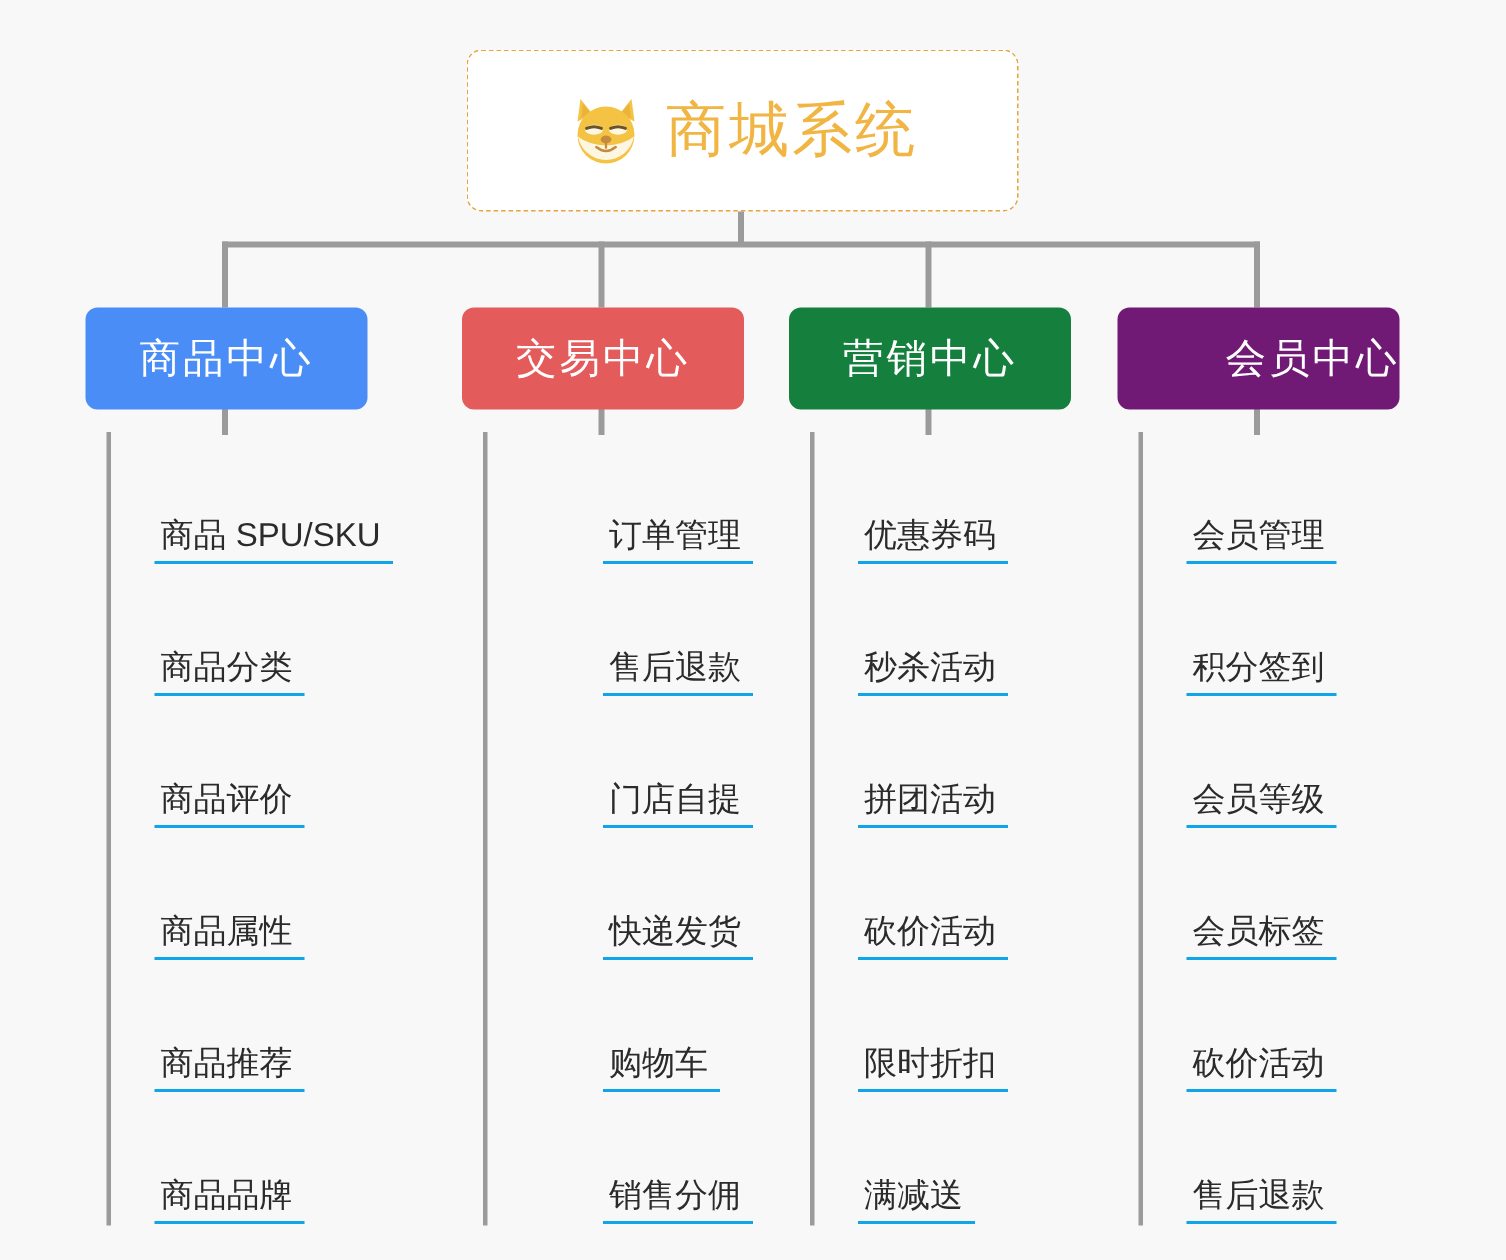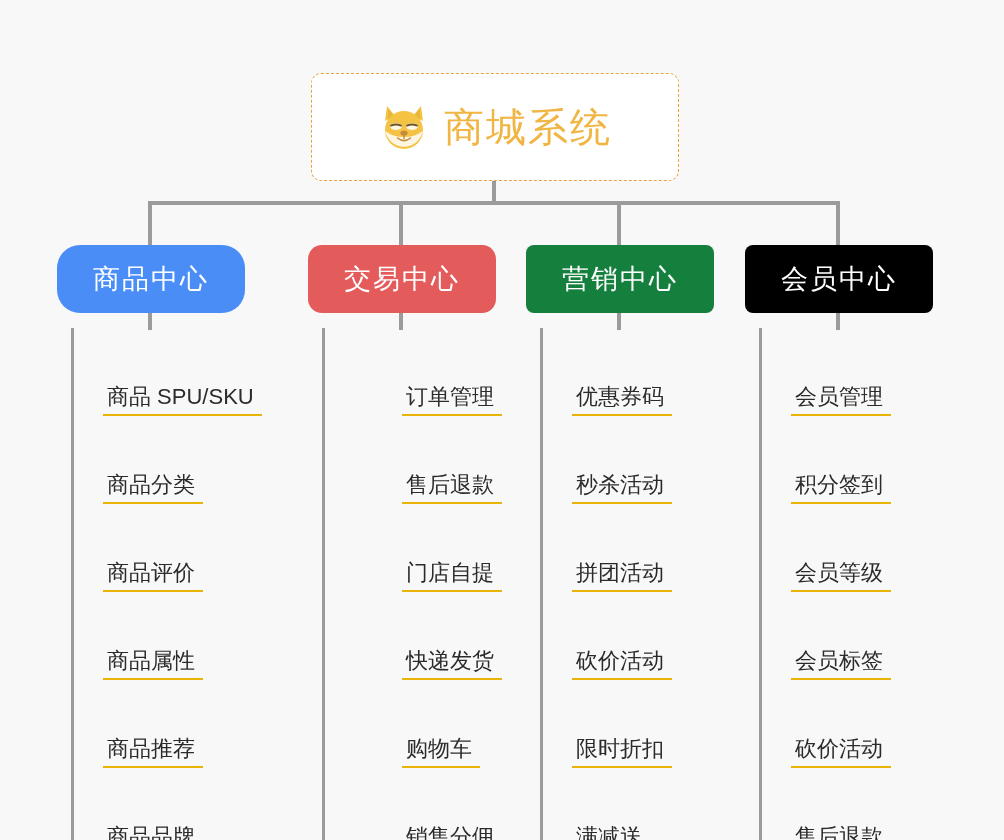--- a/index.html
+++ b/index.html
@@ -11,21 +11,20 @@
     height: 840px;
     background: #f8f8f8;
     font-family: "Liberation Sans", "DejaVu Sans", sans-serif;
     overflow: hidden;
   }
 
   #root-canvas {
     position: relative;
     width: 1004px;
     height: 792px;
-    margin-top: 40px;
   }
 
   
   .root-node {
     position: absolute;
     left: 311px;
     top: 33px;
     width: 368px;
     height: 108px;
     box-sizing: border-box;
@@ -95,24 +94,24 @@
     height: 68px;
     border-radius: 8px;
     display: flex;
     align-items: center;
     justify-content: center;
     color: #ffffff;
     font-size: 27px;
     letter-spacing: 2px;
     box-sizing: border-box;
   }
-  .cat-header.blue   { background: #4a8df6; border-radius: 23px; }
-  .cat-header.red    { background: #e35b5b; border-radius: 14px; }
+  .cat-header.blue   { background: #4a8df6; }
+  .cat-header.red    { background: #e35b5b; }
   .cat-header.orange { background: #15803d; }
-  .cat-header.green  { background: #000000; }
+  .cat-header.green  { background: #701a75; justify-content: flex-end; }
 
   
   .cat-stem {
     position: absolute;
     top: 268px;
     width: 4px;
     height: 22px;
     background: #9b9b9b;
   }
   .cat-stem.s1 { left: 148px; }
@@ -145,21 +144,21 @@
     box-sizing: border-box;
     display: flex;
     align-items: flex-end;
     padding-left: 32px;
   }
   .leaf-label {
     font-size: 22px;
     color: #2b2b2b;
     line-height: 1.15;
     white-space: nowrap;
-    border-bottom: 2px solid #eab308;
+    border-bottom: 2px solid #0ea5e9;
     padding: 0 8px 5px 4px;
     display: inline-block;
   }
 </style>
 </head>
 <body>
 
 <div id="root-canvas">
 
   <div class="root-node">

